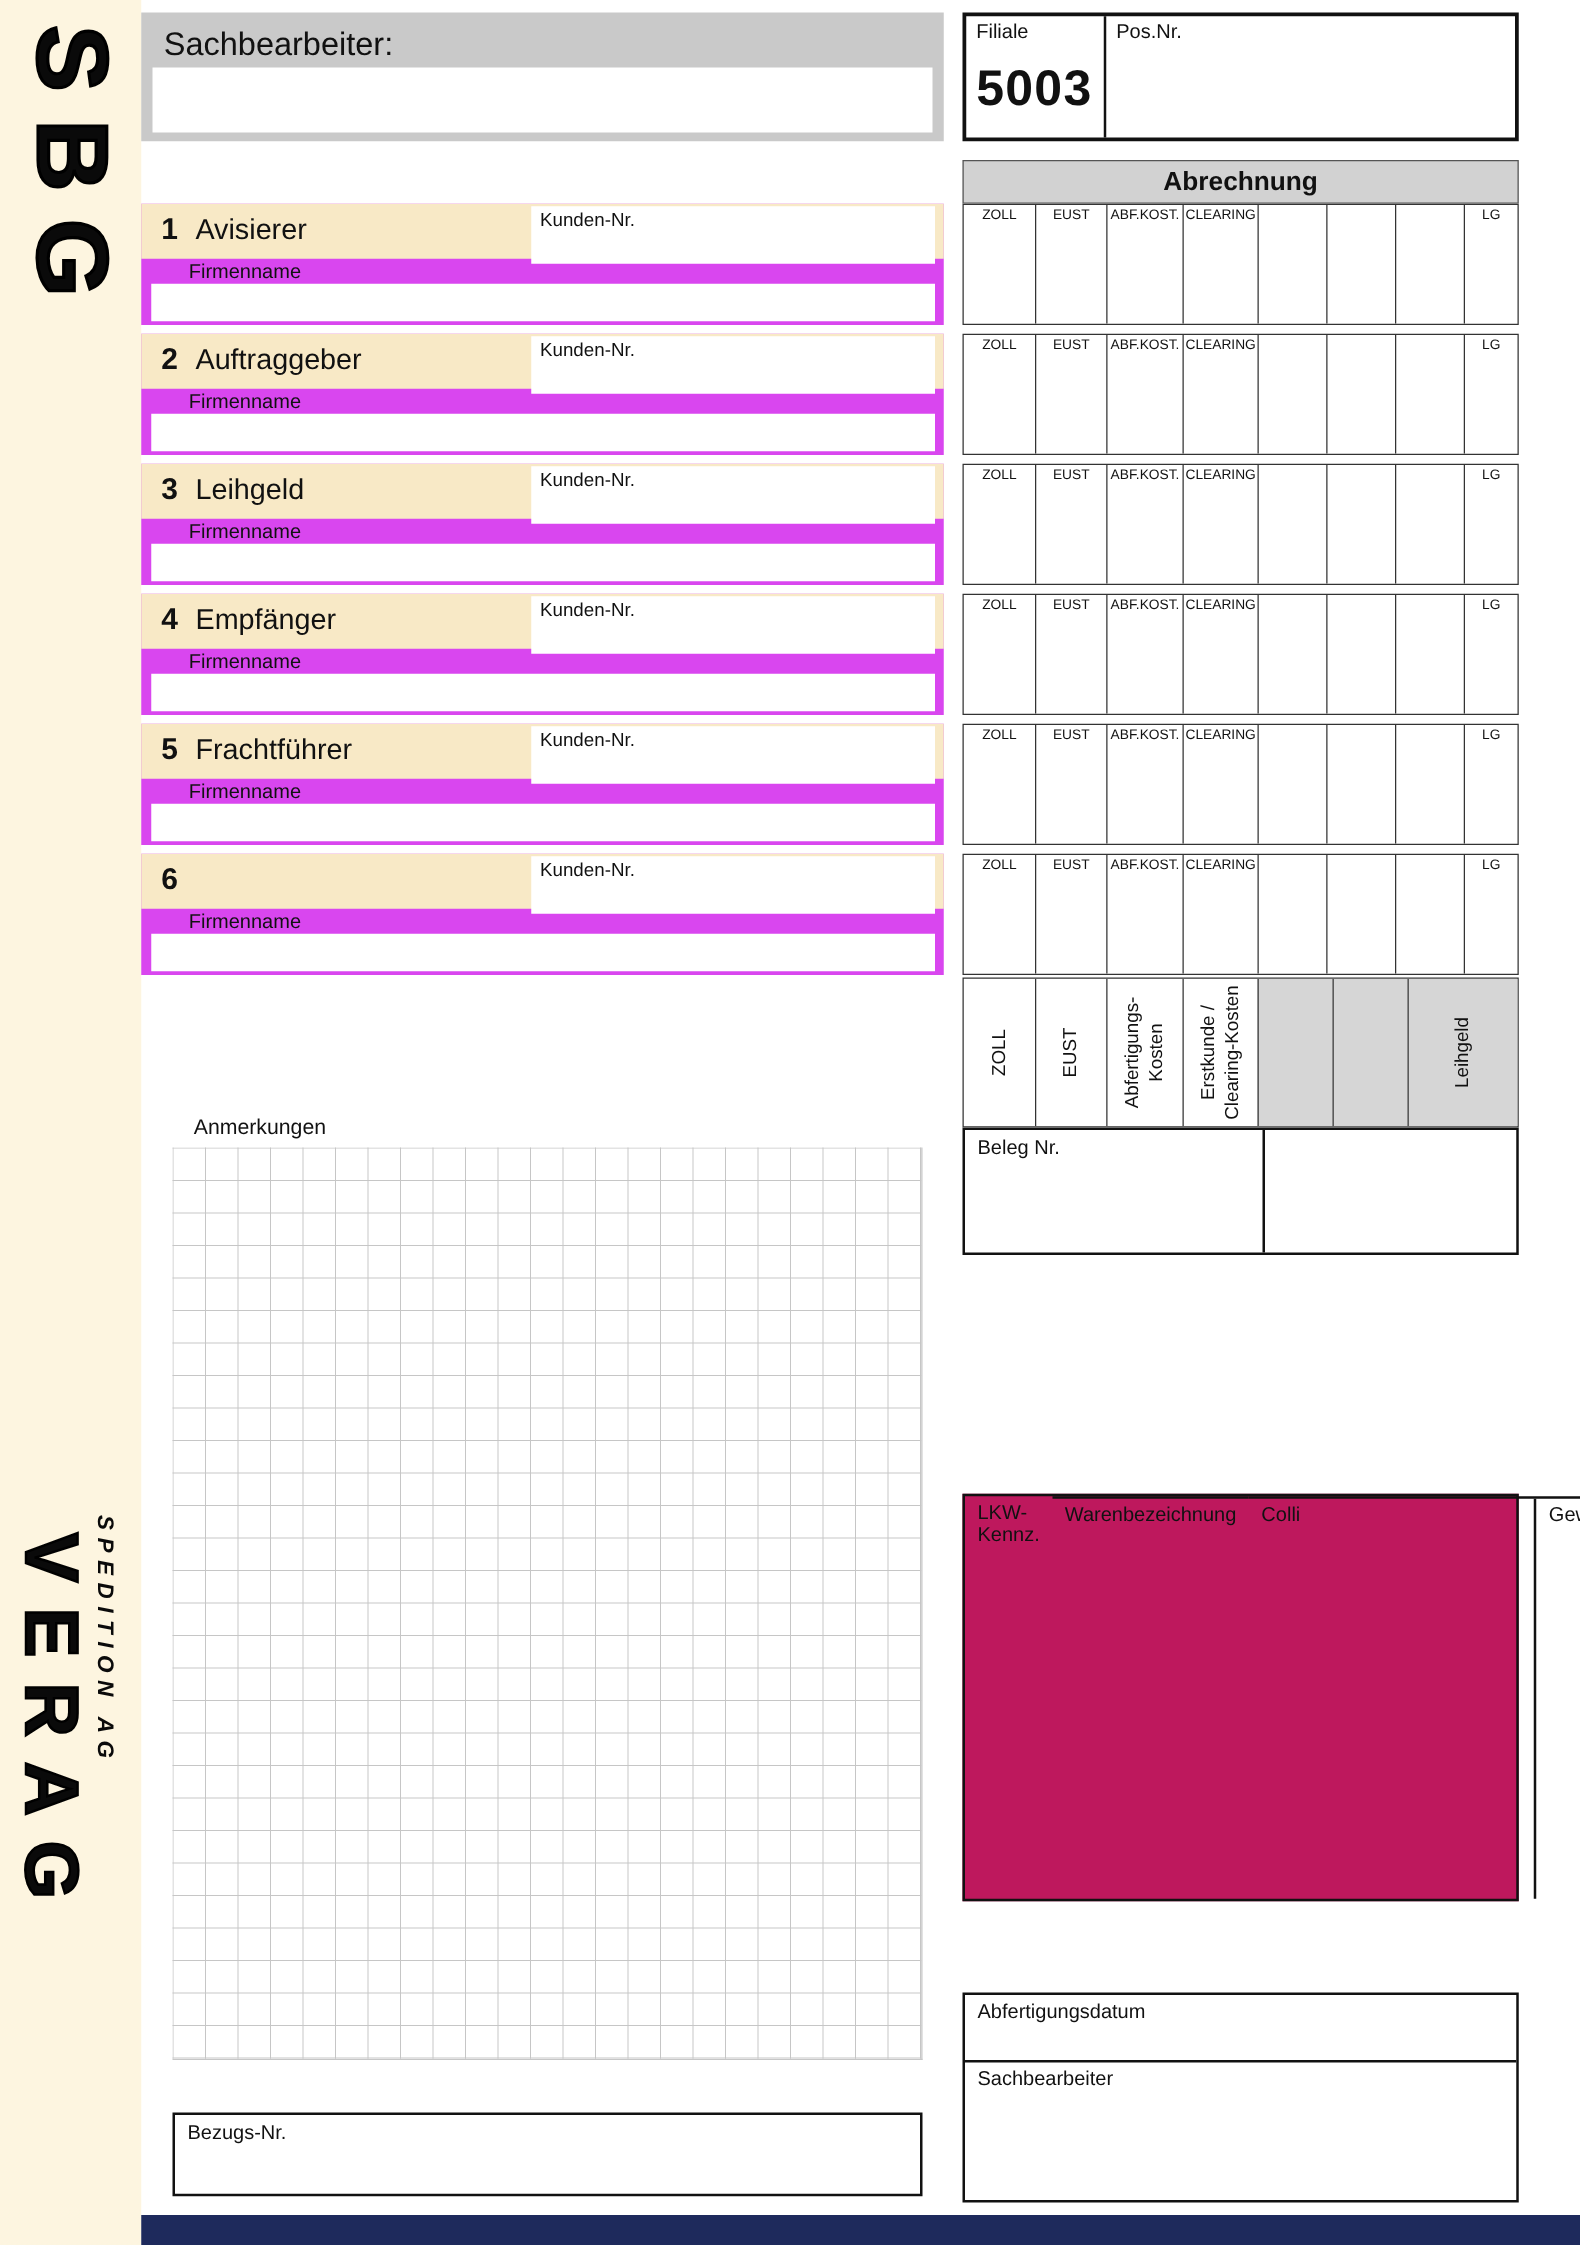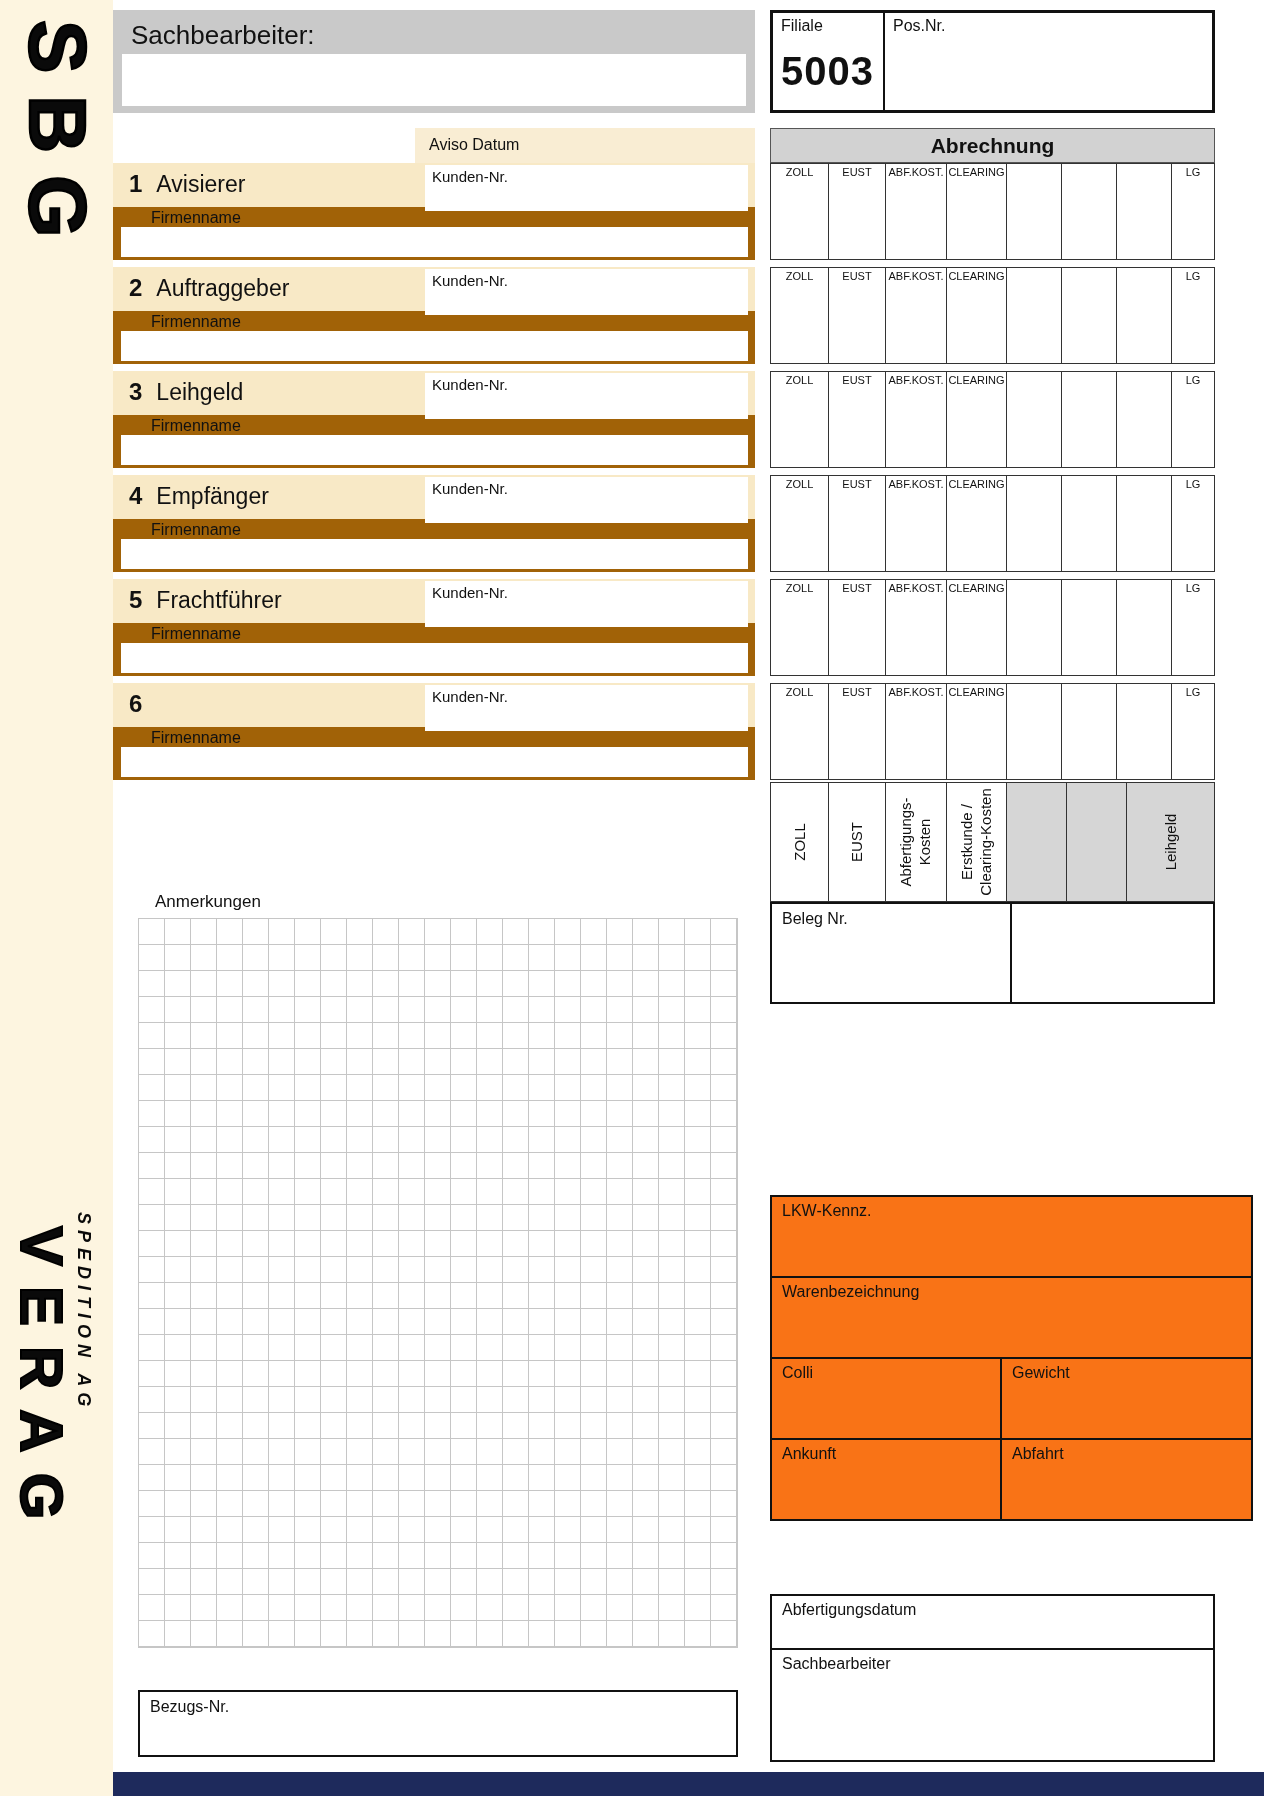--- a/index.html
+++ b/index.html
@@ -22,21 +22,21 @@
   .small{position:absolute;left:8px;top:4px;font-size:16px}
   .fil-val{position:absolute;left:8px;top:36px;font-size:40px;font-weight:bold;letter-spacing:1px}
   .pos-cell{flex:1;position:relative}
 
   
   .aviso{position:absolute;left:415px;top:128px;width:340px;height:36px;background:#f9edd3}
   .aviso span{position:absolute;left:14px;top:8px;font-size:16px}
   .abr-header{position:absolute;left:770px;top:128px;width:445px;height:35px;background:#d2d2d2;border:1px solid #555;display:flex;align-items:center;justify-content:center;font-size:21px;font-weight:bold;box-sizing:border-box}
 
   
-  .party{position:absolute;left:113px;width:642px;height:97px;background:#a16207}
+  .party{position:absolute;left:113px;width:642px;height:97px;background:#d946ef}
   .party-band{position:absolute;left:0;top:0;width:100%;height:44px;background:#f8e9c6}
   .party-title{position:absolute;left:16px;top:7px;white-space:nowrap}
   .party-num{font-size:24px;font-weight:bold;margin-right:14px}
   .party-name{font-size:23px}
   .kunden-box{position:absolute;left:312px;top:2px;width:323px;height:46px;background:#ffffff}
   .field-label{position:absolute;left:7px;top:3px;font-size:15px}
   .firma-label{position:absolute;left:38px;top:46px;font-size:16px}
   .firma-box{position:absolute;left:8px;top:64px;width:627px;height:30px;background:#ffffff}
 
   
@@ -58,21 +58,21 @@
   .euro{position:absolute;right:16px;top:50px;font-size:24px}
 
   
   .anm-label{position:absolute;left:155px;top:892px;font-size:17px}
   .grid{position:absolute;left:138px;top:918px;width:599px;height:729px;
     background-image:linear-gradient(to right,#c6c6c6 1px,transparent 1px),linear-gradient(to bottom,#c6c6c6 1px,transparent 1px);
     background-size:26px 26px;border-right:1px solid #c6c6c6;border-bottom:1px solid #c6c6c6}
   .bezug{position:absolute;left:138px;top:1690px;width:600px;height:67px;border:2px solid #111;padding:6px 10px;box-sizing:border-box;background:#fff}
 
   
-  .ship-group{position:absolute;left:770px;top:1195px;width:483px;height:326px;border:2px solid #111;display:flex;flex-direction:column;box-sizing:border-box;background:#f97316}
+  .ship-group{position:absolute;left:770px;top:1195px;width:445px;height:326px;border:2px solid #111;display:flex;flex-direction:row;box-sizing:border-box;background:#be185d}
   .ship-row{flex:1;border-top:2px solid #111;display:flex;min-height:0}
   .ship-row:first-child{border-top:none}
   .ship-cell{flex:1;padding:5px 10px;position:relative;box-sizing:border-box}
   .ship-cell.first{flex:0 0 228px}
   .ship-cell + .ship-cell{border-left:2px solid #111}
 
   .proc-group{position:absolute;left:770px;top:1594px;width:445px;height:168px;border:2px solid #111;display:flex;flex-direction:column;box-sizing:border-box;background:#fff}
   .proc-row1{flex:0 0 52px;padding:5px 10px;box-sizing:border-box}
   .proc-row2{flex:1;border-top:2px solid #111;padding:5px 10px;box-sizing:border-box}
 
@@ -96,23 +96,20 @@
   <div class="topright">
     <div class="fil-cell">
       <div class="small">Filiale</div>
       <div class="fil-val">5003</div>
     </div>
     <div class="pos-cell">
       <div class="small">Pos.Nr.</div>
     </div>
   </div>
 
-  <div class="aviso">
-    <span>Aviso Datum</span>
-  </div>
 
   <div class="abr-header">
     <span>Abrechnung</span>
   </div>
 
   <div id="parties">
       <div class="party" style="top: 163px;">
         <div class="party-band"></div>
         <div class="party-title"><span class="party-num">1</span><span class="party-name">Avisierer</span></div>
         <div class="kunden-box">

